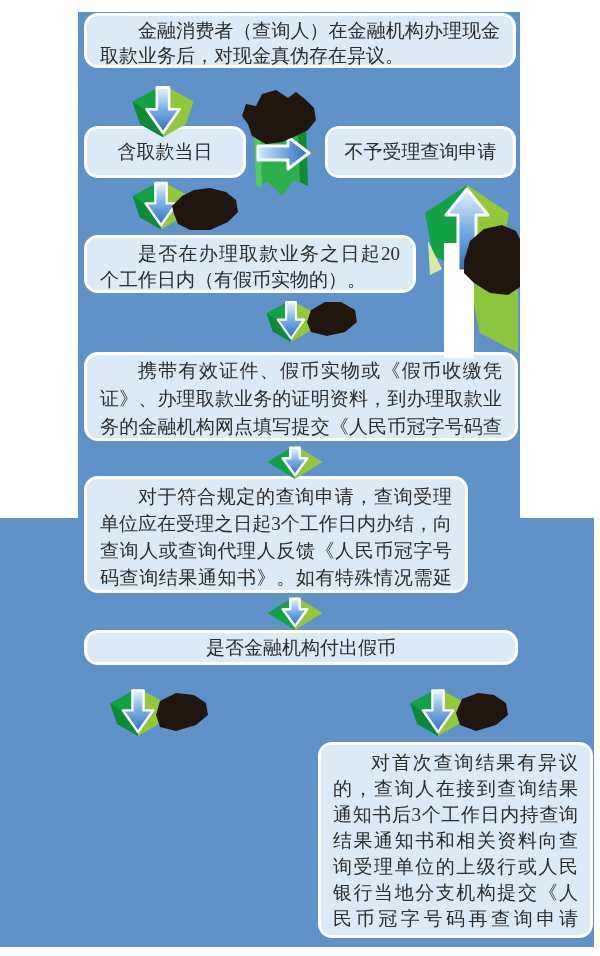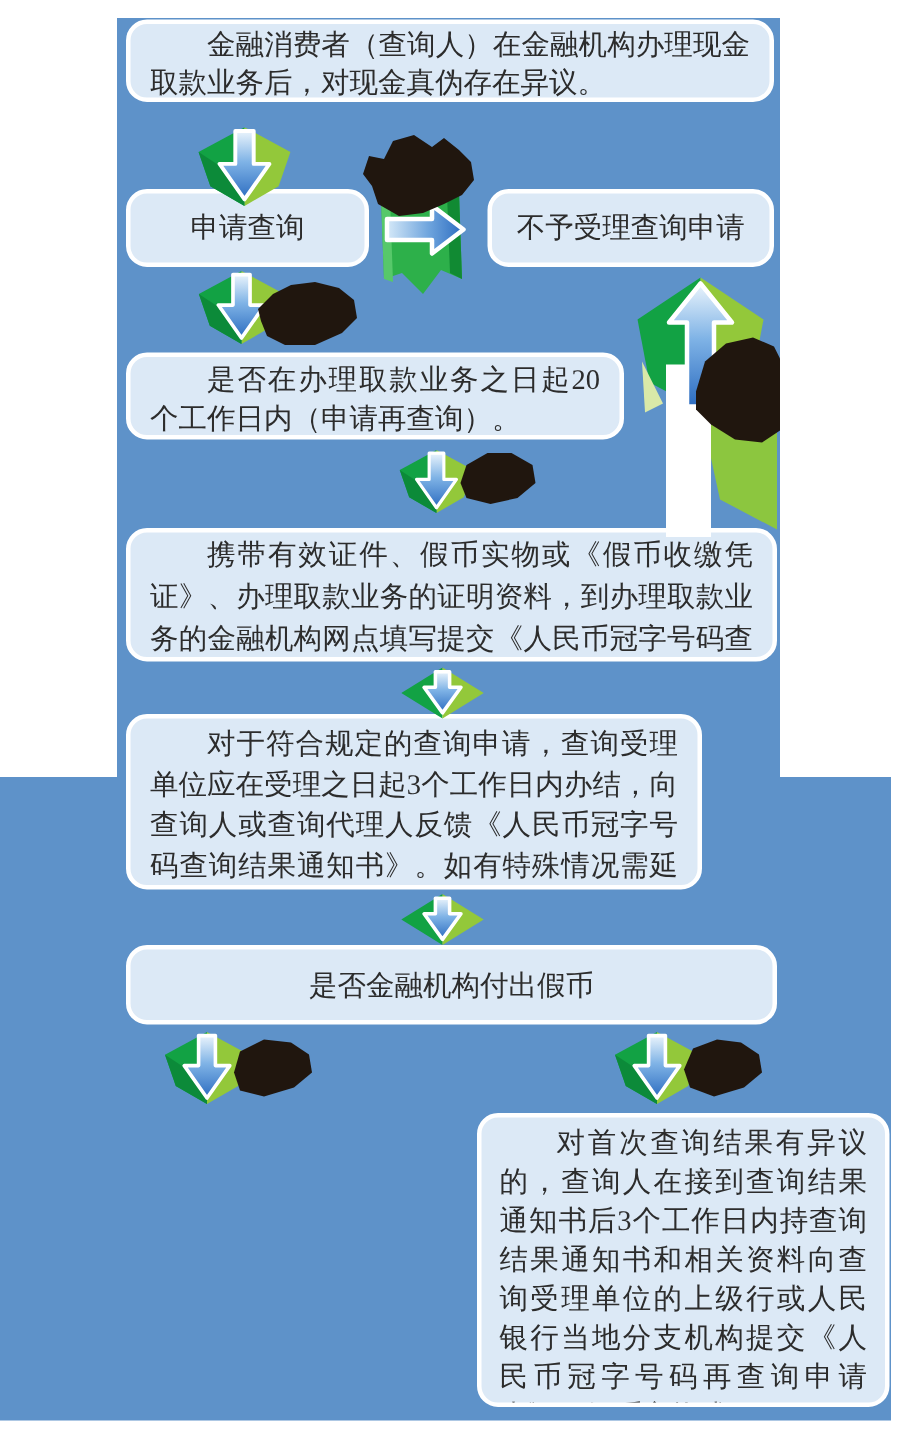--- a/index.html
+++ b/index.html
@@ -23,21 +23,21 @@
   }
   .indent { text-indent:2em; }
   .center { display:flex; align-items:center; justify-content:center; text-align:center; }
 
   .n-start    { left:84px;  top:13px;  width:432px; height:55px;  line-height:25px; padding:2px 13px; }
   .n-identify { left:84px;  top:126px; width:162px; height:52px; }
   .n-reject   { left:325px; top:126px; width:191px; height:52px;font-family:Liberation Serif, serif; }
   .n-within   { left:84px;  top:235px; width:332px; height:58px;  line-height:26px; padding:3px 13px; }
   .n-submit   { left:84px;  top:352px; width:434px; height:89px;  line-height:28px; padding:2px 13px; }
   .n-handle   { left:84px;  top:476px; width:384px; height:117px; line-height:27px; padding:4px 13px; }
-  .n-isfake   { left:84px;  top:630px; width:434px; height:53px; }
+  .n-isfake   { left:84px;  top:630px; width:434px; height:35px; }
   .n-res-l    { left:8px;   top:742px; width:282px; height:196px; line-height:26px; padding:5px 12px; }
   .n-res-r    { left:318px; top:742px; width:275px; height:196px; line-height:26px; padding:5px 12px; }
 
   .gfx { position:absolute; display:block; }
 </style>
 </head>
 <body>
 
 <div class="canvas">
 
@@ -64,23 +64,23 @@
         <path d="M32,1 L61,19 L32,37 Z" fill="#93c83a"></path>
         <path d="M27,4 L37,4 L37,15 L45,15 L32,33 L19,15 L27,15 Z" fill="url(#gb)" stroke="#ffffff" stroke-width="2.5" stroke-linejoin="round"></path>
       </symbol>
     </defs>
   </svg>
 
   <div class="bg bg-top"></div>
   <div class="bg bg-bottom"></div>
 
   <div class="node indent n-start">金融消费者（查询人）在金融机构办理现金取款业务后，对现金真伪存在异议。</div>
-  <div class="node center n-identify">申请查询</div>
+  <div class="node center n-identify">含取款当日</div>
   <div class="node center n-reject">不予受理查询申请</div>
-  <div class="node indent n-within">是否在办理取款业务之日起20个工作日内（申请再查询）。</div>
+  <div class="node indent n-within">是否在办理取款业务之日起20个工作日内（有假币实物的）。</div>
   <div class="node indent n-submit">携带有效证件、假币实物或《假币收缴凭证》、办理取款业务的证明资料，到办理取款业务的金融机构网点填写提交《人民币冠字号码查询申请表》，申请查询。</div>
   <div class="node indent n-handle">对于符合规定的查询申请，查询受理单位应在受理之日起3个工作日内办结，向查询人或查询代理人反馈《人民币冠字号码查询结果通知书》。如有特殊情况需延长办理时间的，应提前告知查询人。</div>
   <div class="node center n-isfake">是否金融机构付出假币</div>
   <div class="node indent n-res-r">对首次查询结果有异议的，查询人在接到查询结果通知书后3个工作日内持查询结果通知书和相关资料向查询受理单位的上级行或人民银行当地分支机构提交《人民币冠字号码再查询申请表》，假币实物或。</div>
 
   <svg class="gfx" style="left:128px; top:83px" width="70" height="56" viewBox="0 0 80 64">
       <use href="#gem-down"></use>
     </svg>
 
   <svg class="gfx" style="left:238px; top:90px" width="86" height="118" viewBox="0 0 86 118">

